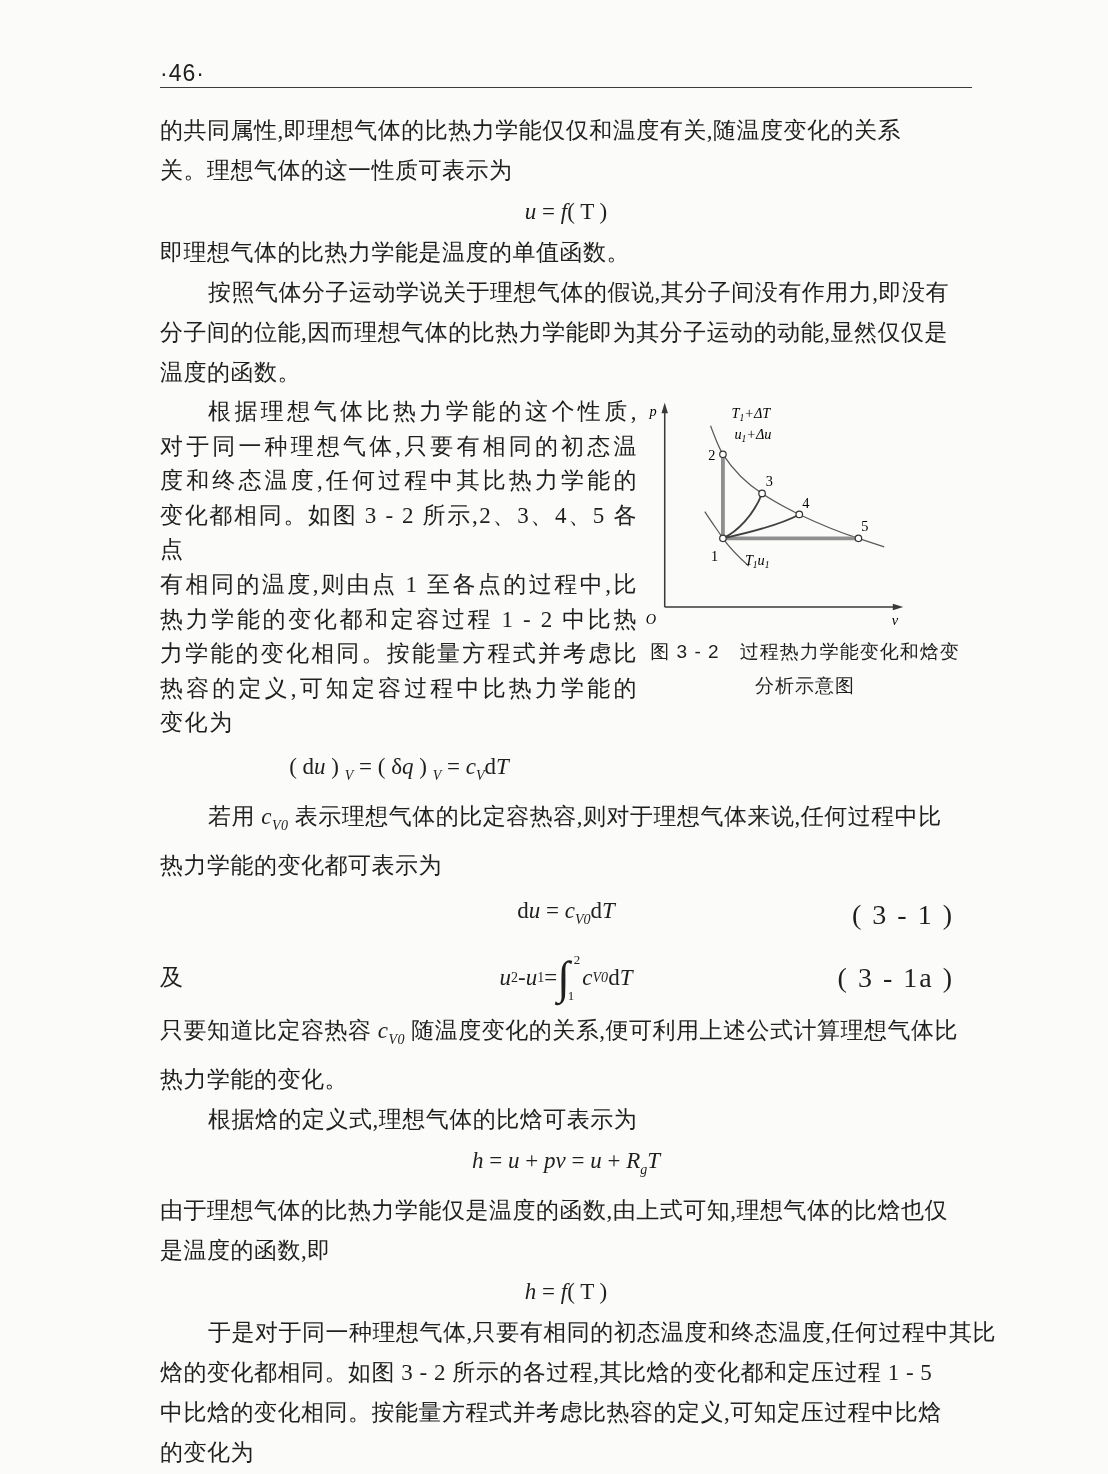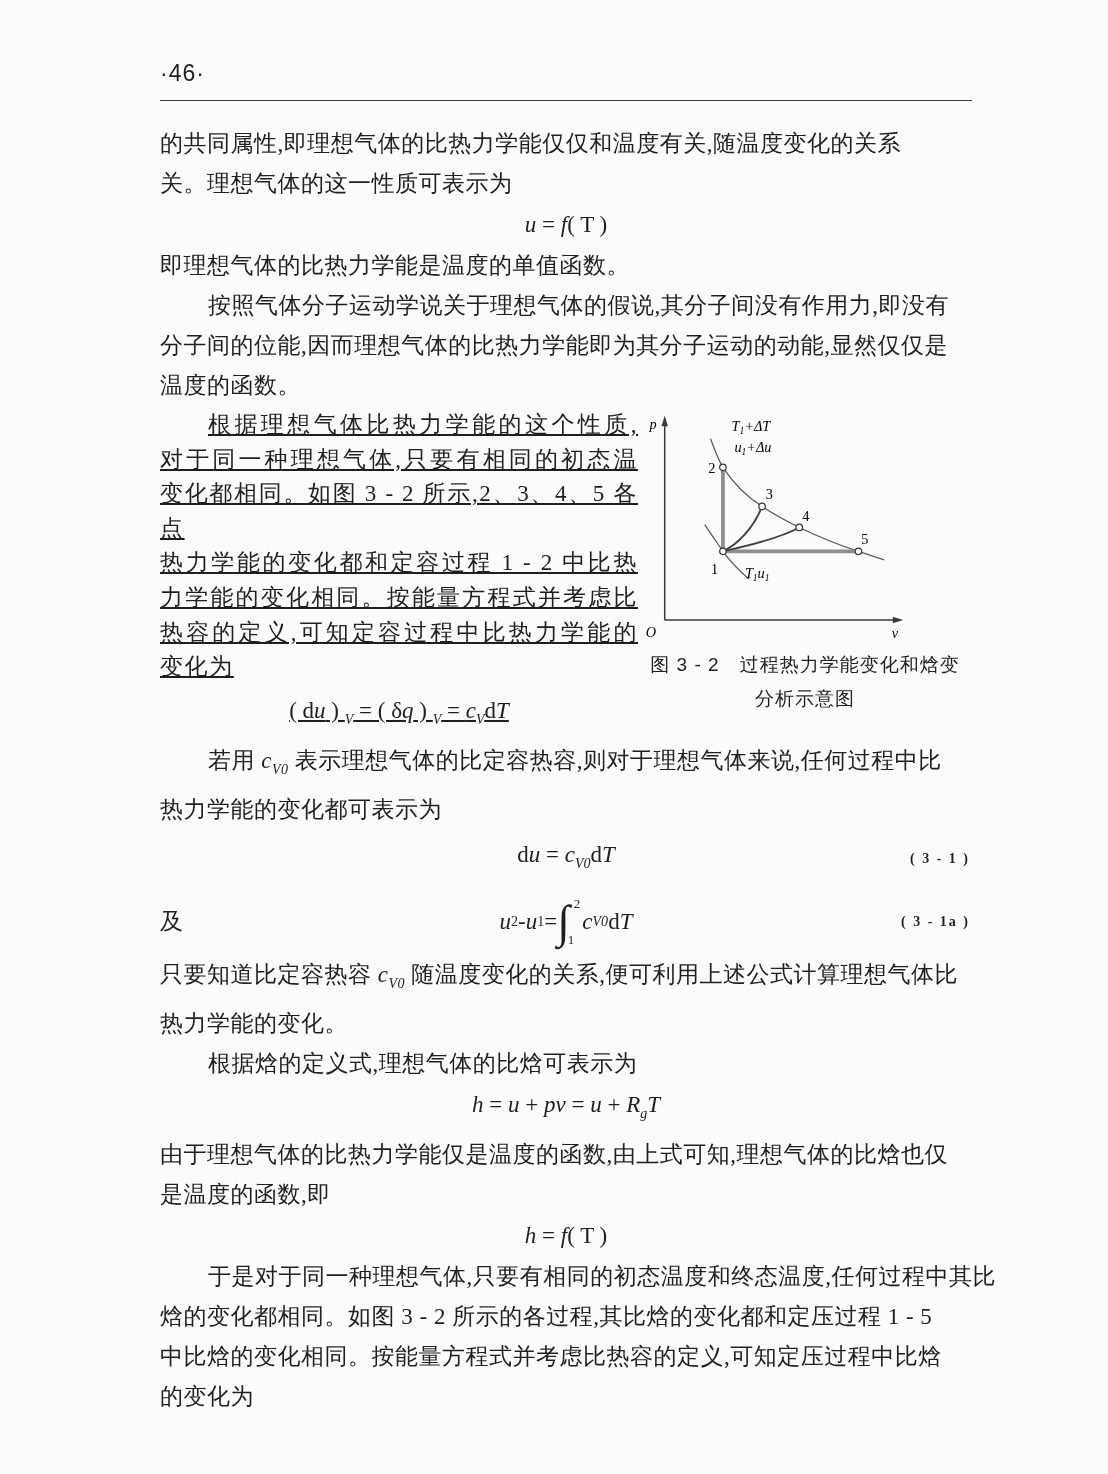--- a/index.html
+++ b/index.html
@@ -8,45 +8,45 @@
     width:1108px;height:1474px;
     margin:0 auto;
     background:#fbfbfa;
     font-family:"Liberation Serif","DejaVu Serif",serif;
     color:#1f1f1f;
     overflow:hidden;
   }
   .content{position:absolute;left:160px;top:60px;width:812px;}
 
   
-  .hdr{display:flex;align-items:baseline;padding-bottom:13px;border-bottom:1.6px solid #3c3c3c;}
+  .hdr{display:flex;align-items:baseline;border-bottom:1.6px solid #3c3c3c;}
   .pageno{font-family:"Liberation Sans","DejaVu Sans",sans-serif;font-size:23px;letter-spacing:1px;}
   .chapter{margin-left:98px;font-family:"Liberation Sans","DejaVu Sans",sans-serif;font-size:21.5px;letter-spacing:2.5px;}
 
   .body{margin-top:23px;}
   .bl{font-size:23px;line-height:40px;letter-spacing:0.5px;white-space:nowrap;}
   .indent{text-indent:48px;}
 
   
   .eq{position:relative;text-align:center;font-size:23px;line-height:36px;margin:3px 0;}
   .eq .rm{font-style:normal;}
   .it{font-style:italic;}
   .sbi{font-size:14px;font-style:italic;vertical-align:-6px;}
   .sbr{font-size:14px;font-style:normal;vertical-align:-6px;}
-  .tag{position:absolute;right:2px;top:50%;transform:translateY(-50%);font-size:14px;font-style:normal;letter-spacing:2px;font-weight:bold;}
+  .tag{position:absolute;right:18px;top:50%;transform:translateY(-50%);font-size:28px;font-style:normal;letter-spacing:2px;}
   .eqrow{position:relative;display:flex;align-items:center;justify-content:center;height:66px;font-size:23px;}
   .lead{position:absolute;left:0;font-size:23px;}
   .big-int{font-size:46px;line-height:1;font-style:normal;}
   .lims{display:inline-flex;flex-direction:column;justify-content:space-between;height:52px;margin:0 5px 0 1px;font-size:13px;}
   .lims .up{transform:translateX(3px);}
   .lims .dn{transform:translateX(-3px);}
 
   
   .cols{display:flex;margin-top:2px;}
-  .lcol{width:478px;text-decoration:underline;}
+  .lcol{width:478px;}
   .lcol .bl{line-height:34.6px;letter-spacing:1.6px;white-space:normal;}
   .lcol .j{text-align:justify;text-align-last:justify;}
   .eq-left{margin-top:8px;}
   .rcol{width:334px;margin-left:auto;padding-top:2px;}
 
   .fig-caption{font-family:"Liberation Sans","DejaVu Sans",sans-serif;font-weight:normal;font-size:19px;text-align:center;line-height:34px;letter-spacing:1px;}
 
   .ax{font-style:italic;font-size:15px;font-family:"Liberation Serif","DejaVu Serif",serif;}
   .num{font-size:15px;font-family:"Liberation Serif","DejaVu Serif",serif;}
 </style>
@@ -70,21 +70,23 @@
       <div class="bl">即理想气体的比热力学能是温度的单值函数。</div>
 
       <div class="bl indent">按照气体分子运动学说关于理想气体的假说,其分子间没有作用力,即没有</div>
       <div class="bl">分子间的位能,因而理想气体的比热力学能即为其分子运动的动能,显然仅仅是</div>
       <div class="bl">温度的函数。</div>
 
       <div class="cols">
         <div class="lcol">
           <div class="bl j indent">根据理想气体比热力学能的这个性质,</div>
           <div class="bl j">对于同一种理想气体,只要有相同的初态温</div>
+          <div class="bl j">度和终态温度,任何过程中其比热力学能的</div>
           <div class="bl j">变化都相同。如图 3 - 2 所示,2、3、4、5 各点</div>
+          <div class="bl j">有相同的温度,则由点 1 至各点的过程中,比</div>
           <div class="bl j">热力学能的变化都和定容过程 1 - 2 中比热</div>
           <div class="bl j">力学能的变化相同。按能量方程式并考虑比</div>
           <div class="bl j">热容的定义,可知定容过程中比热力学能的</div>
           <div class="bl">变化为</div>
 
           <div class="eq eq-left"><span class="rm">( d</span><span class="it">u</span><span class="rm"> ) </span><span class="sbi">V</span><span class="rm"> = ( δ</span><span class="it">q</span><span class="rm"> ) </span><span class="sbi">V</span><span class="rm"> = </span><span class="it">c</span><span class="sbi">V</span><span class="rm">d</span><span class="it">T</span></div>
         </div>
 
         <div class="rcol">
           <svg viewBox="0 0 350 245" width="334" height="234">

